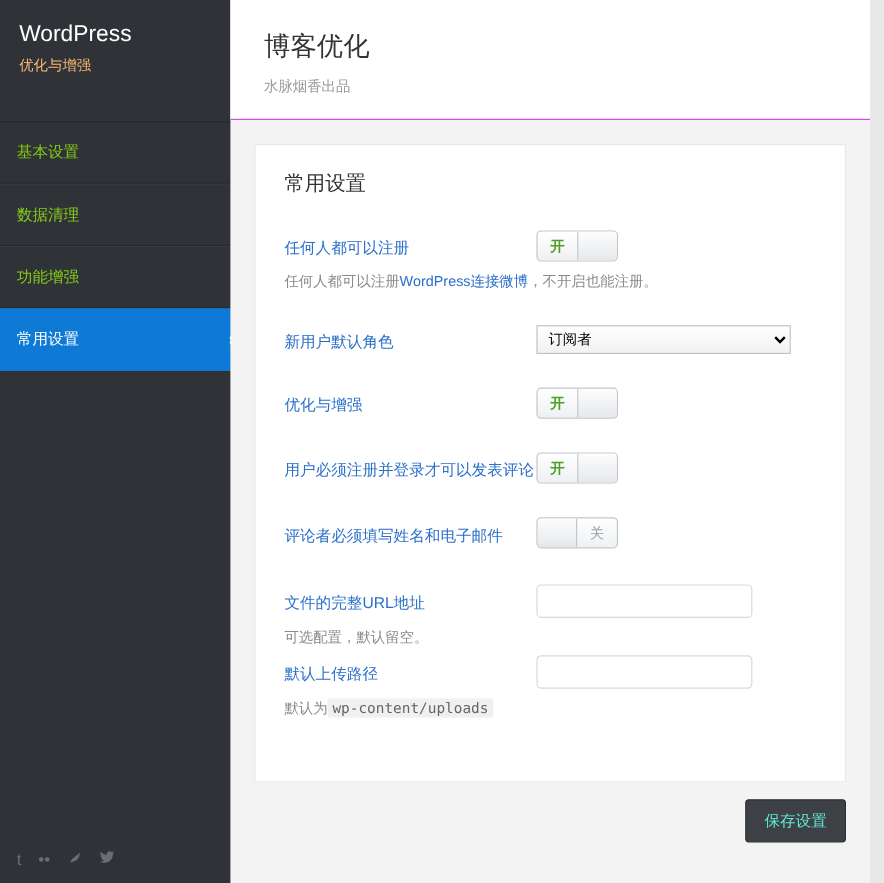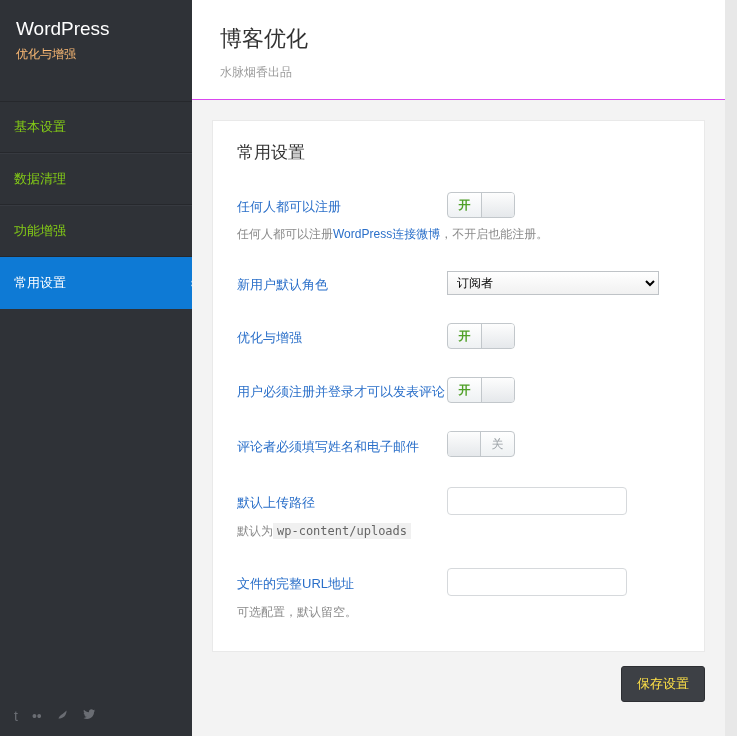--- a/index.html
+++ b/index.html
@@ -157,21 +157,21 @@
   border-radius: 4px;
   padding: 0 8px;
   background: #fff;
 }
 .save-bar {
   text-align: right;
   padding: 14px 20px 0 0;
 }
 .save-btn {
   background: #3d4045;
-  color: #fde047;
+  color: #5eead4;
   border: 1px solid #2d2f33;
   padding: 8px 15px;
   font-size: 13px;
   border-radius: 3px;
   cursor: pointer;
 }
 </style>
 </head>
 <body>
 
@@ -306,40 +306,40 @@
         <div class="control">
           <div class="toggle state-off">
 
             <span class="knob"></span>
             <span class="off">关</span>
           </div>
         </div>
       </div>
     </div>
 
+    <div class="row-block" style="margin-bottom:6px">
+      <div class="row">
+        <div class="label">文件的完整URL地址</div>
+        <div class="control">
+          <input class="textbox" type="text" value="" style="">
+        </div>
+      </div>
+      <div class="help">可选配置，默认留空。</div>
+    </div>
+
     <div class="row-block">
       <div class="row">
         <div class="label">默认上传路径</div>
         <div class="control">
           <input class="textbox" type="text" value="" style="">
         </div>
       </div>
       <div class="help">
         <span>默认为</span><code>wp-content/uploads</code>
       </div>
     </div>
 
-    <div class="row-block" style="margin-bottom:6px">
-      <div class="row">
-        <div class="label">文件的完整URL地址</div>
-        <div class="control">
-          <input class="textbox" type="text" value="" style="">
-        </div>
-      </div>
-      <div class="help">可选配置，默认留空。</div>
-    </div>
-
   </div>
 
   <div class="save-bar">
     <button class="save-btn">保存设置</button>
   </div>
 </div>
 
 </body></html>

